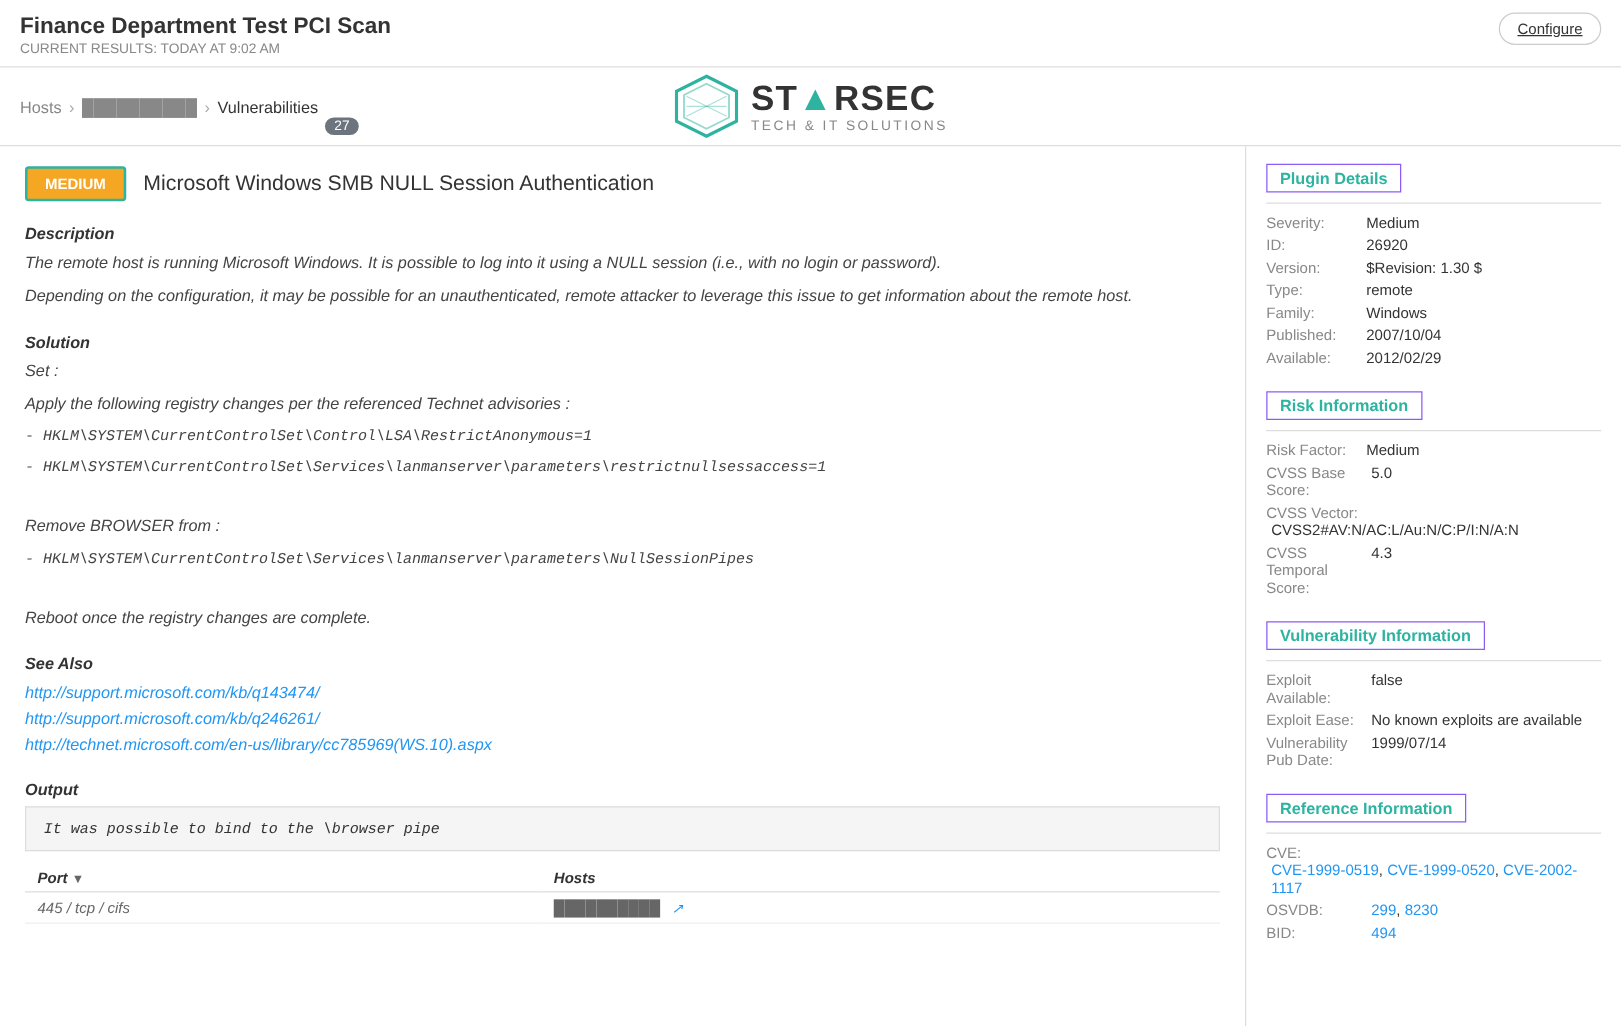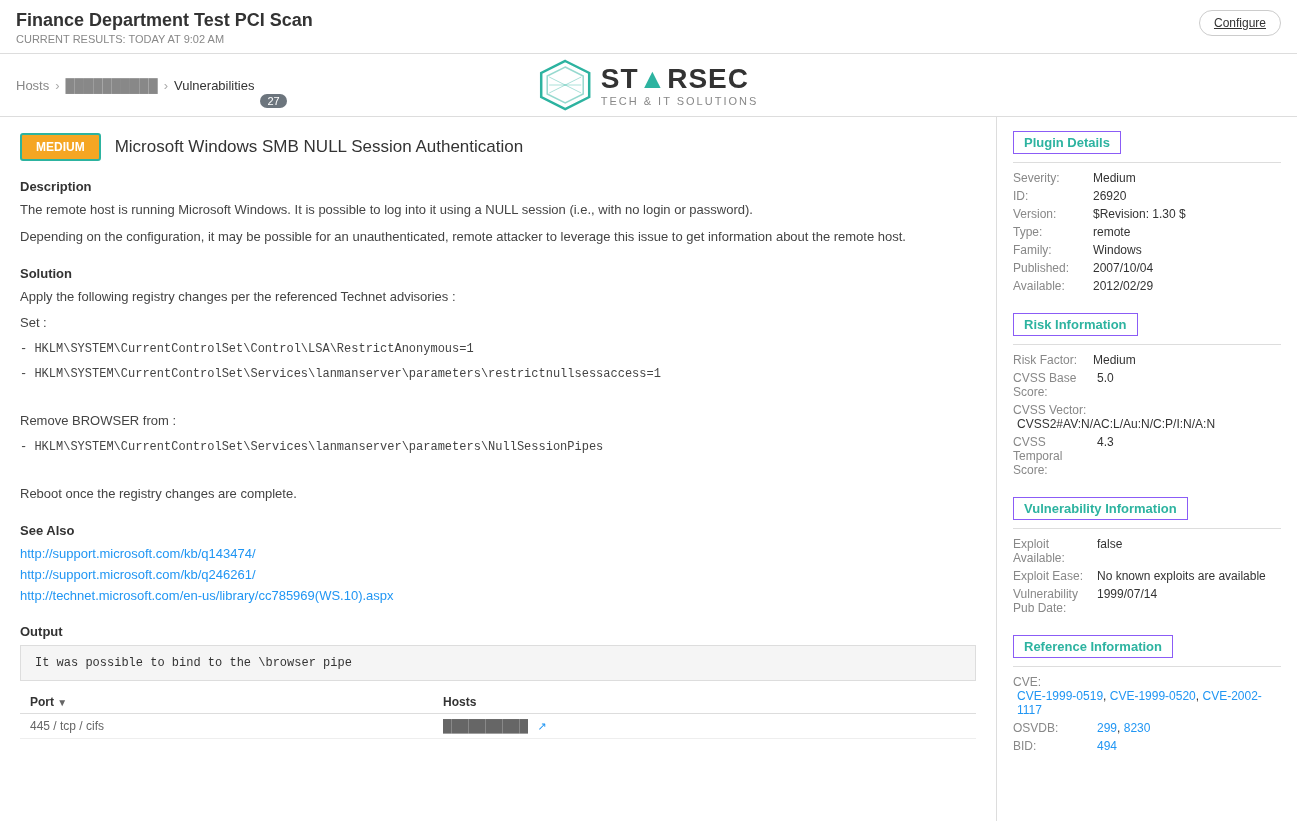--- a/index.html
+++ b/index.html
@@ -95,21 +95,21 @@
       font-weight: bold;
       font-size: 12px;
       padding: 5px 14px;
       border: 2px solid #2db3a0;
       border-radius: 3px;
       white-space: nowrap;
     }
     .vuln-title { font-size: 17px; font-weight: normal; color: #333; }
 
     
-    .section { margin-bottom: 18px; }
+    .section { margin-bottom: 18px; font-style: italic; }
     .section-title { font-weight: bold; font-size: 13px; margin-bottom: 6px; }
     .section-body { font-size: 13px; line-height: 1.6; color: #444; }
     .section-body p { margin-bottom: 6px; }
     .section-body .link-text { color: #2196f3; text-decoration: none; display: block; }
 
     .code-block {
       font-family: 'Courier New', monospace;
       font-size: 12px;
       margin: 4px 0;
     }
@@ -218,22 +218,22 @@
       <div class="section-title">Description</div>
       <div class="section-body">
         <p>The remote host is running Microsoft Windows. It is possible to log into it using a NULL session (i.e., with no login or password).</p>
         <p>Depending on the configuration, it may be possible for an unauthenticated, remote attacker to leverage this issue to get information about the remote host.</p>
       </div>
     </div>
 
     <div class="section">
       <div class="section-title">Solution</div>
       <div class="section-body">
+        <p>Set :</p>
         <p>Apply the following registry changes per the referenced Technet advisories :</p>
-        <p>Set :</p>
         <p class="code-block">- HKLM\SYSTEM\CurrentControlSet\Control\LSA\RestrictAnonymous=1</p>
         <p class="code-block">- HKLM\SYSTEM\CurrentControlSet\Services\lanmanserver\parameters\restrictnullsessaccess=1</p>
         <br>
         <p>Remove BROWSER from :</p>
         <p class="code-block">- HKLM\SYSTEM\CurrentControlSet\Services\lanmanserver\parameters\NullSessionPipes</p>
         <br>
         <p>Reboot once the registry changes are complete.</p>
       </div>
     </div>
 

